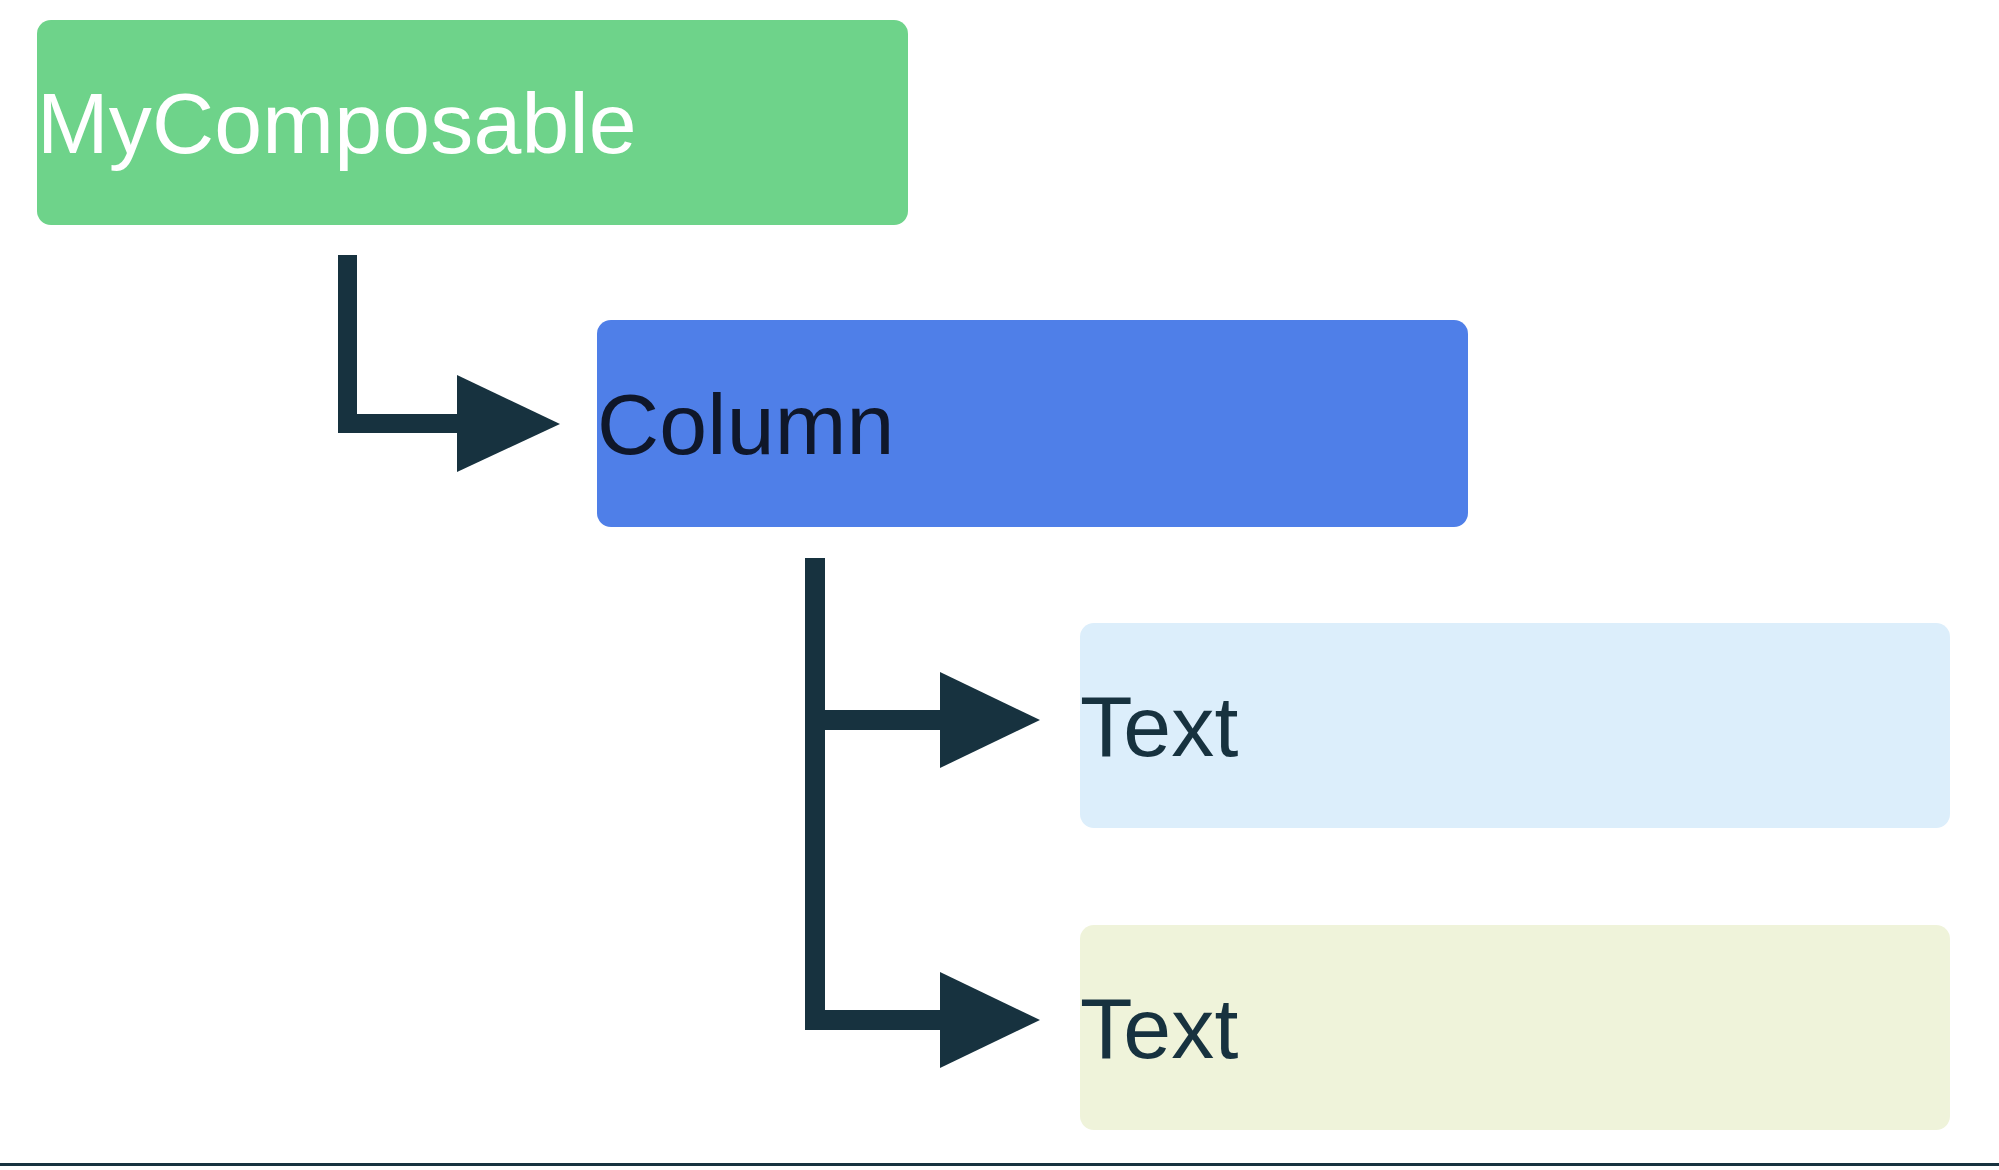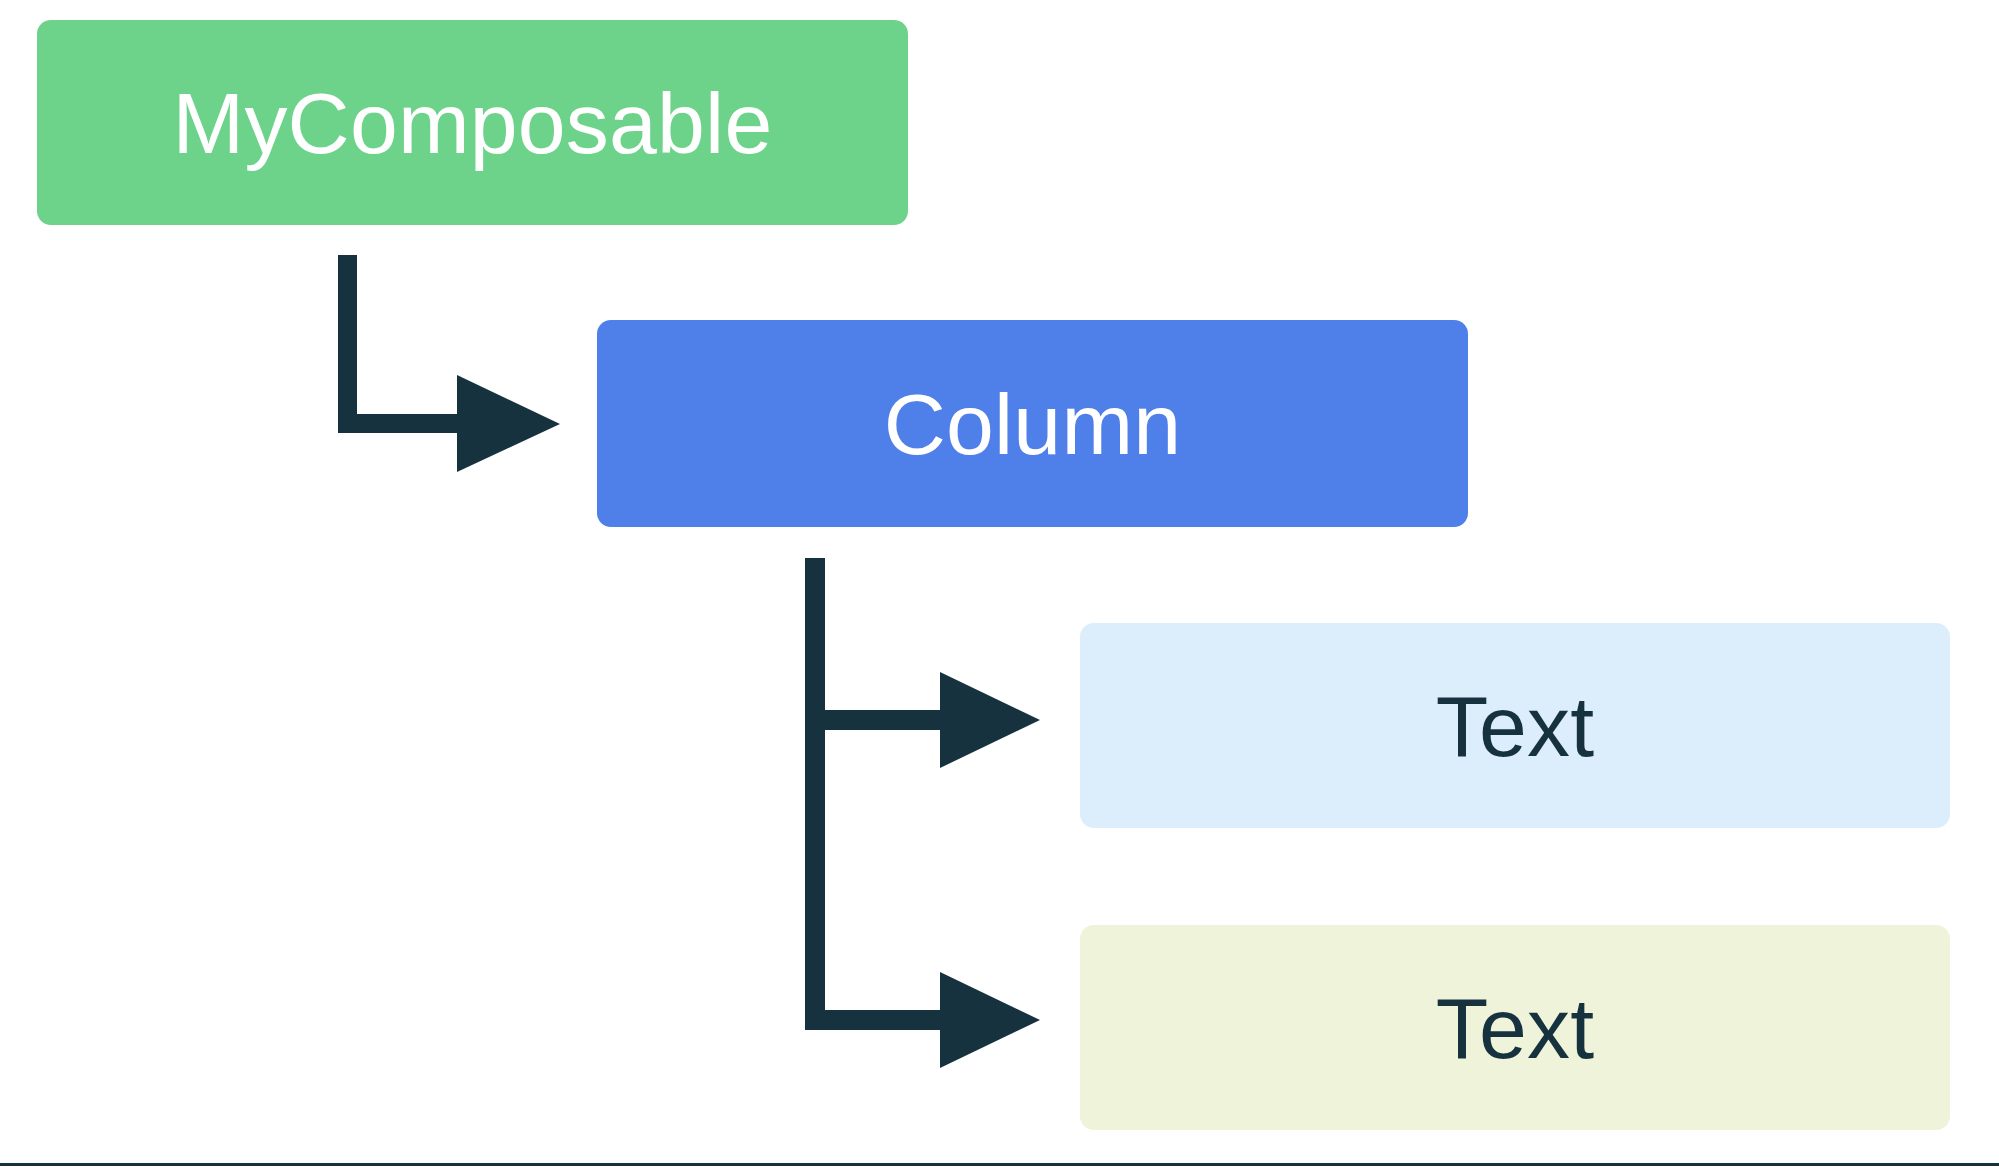--- a/index.html
+++ b/index.html
@@ -16,21 +16,20 @@
     position: relative;
     width: 1999px;
     height: 1170px;
     background: #ffffff;
     overflow: hidden;
   }
   .node {
     position: absolute;
     display: flex;
     align-items: center;
-    justify-content: center;
     box-sizing: border-box;
     border-radius: 14px;
     font-weight: 400;
     letter-spacing: 0.2px;
     white-space: nowrap;
     user-select: none;
   }
   .node-label {
     display: block;
     line-height: 1;
@@ -45,21 +44,21 @@
     background: #6ed38a;
     color: #ffffff;
     font-size: 86px;
   }
   #node-column {
     left: 597px;
     top: 320px;
     width: 871px;
     height: 207px;
     background: #4f7fe8;
-    color: #ffffff;
+    color: #0f172a;
     font-size: 86px;
   }
   #node-text-1 {
     left: 1080px;
     top: 623px;
     width: 870px;
     height: 205px;
     background: #dceefb;
     color: #17323f;
     font-size: 86px;

